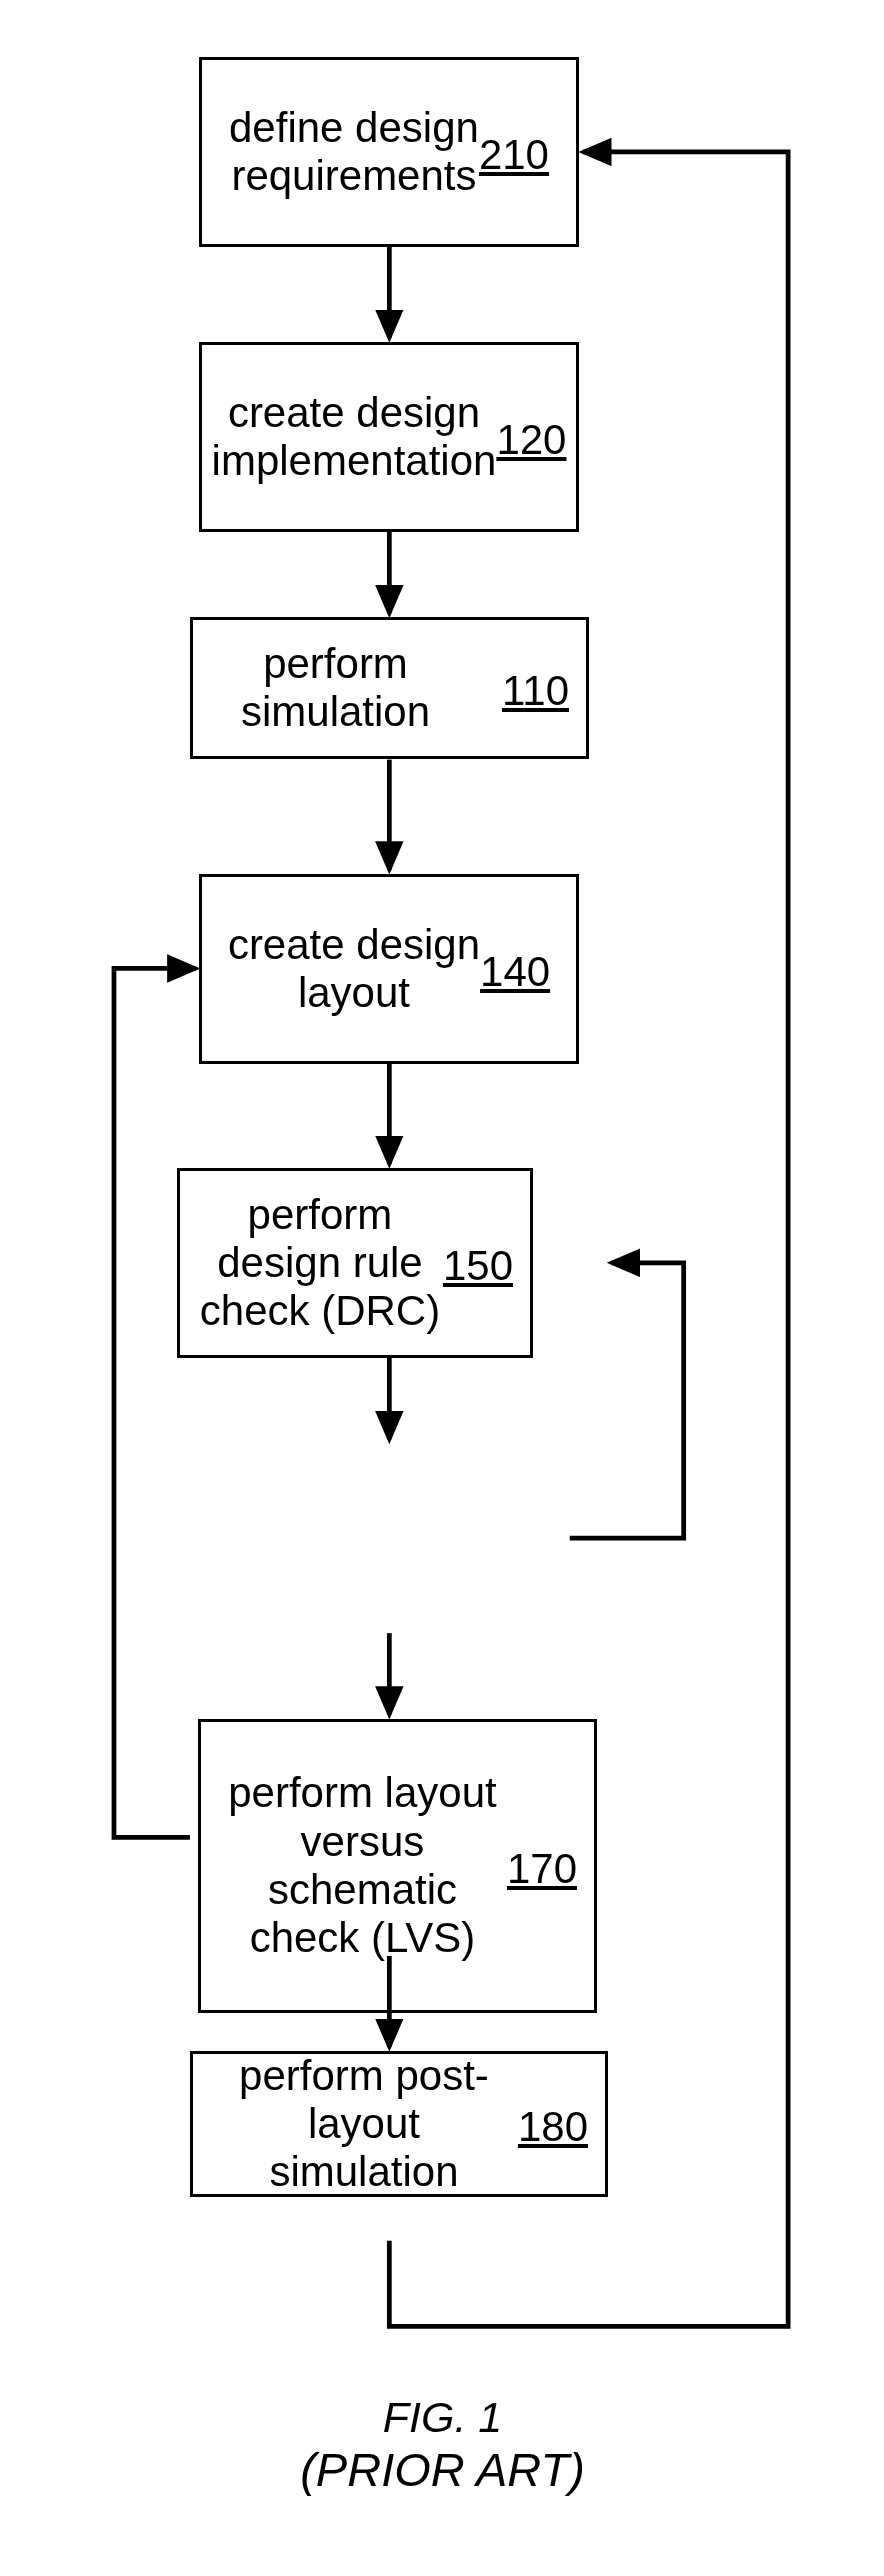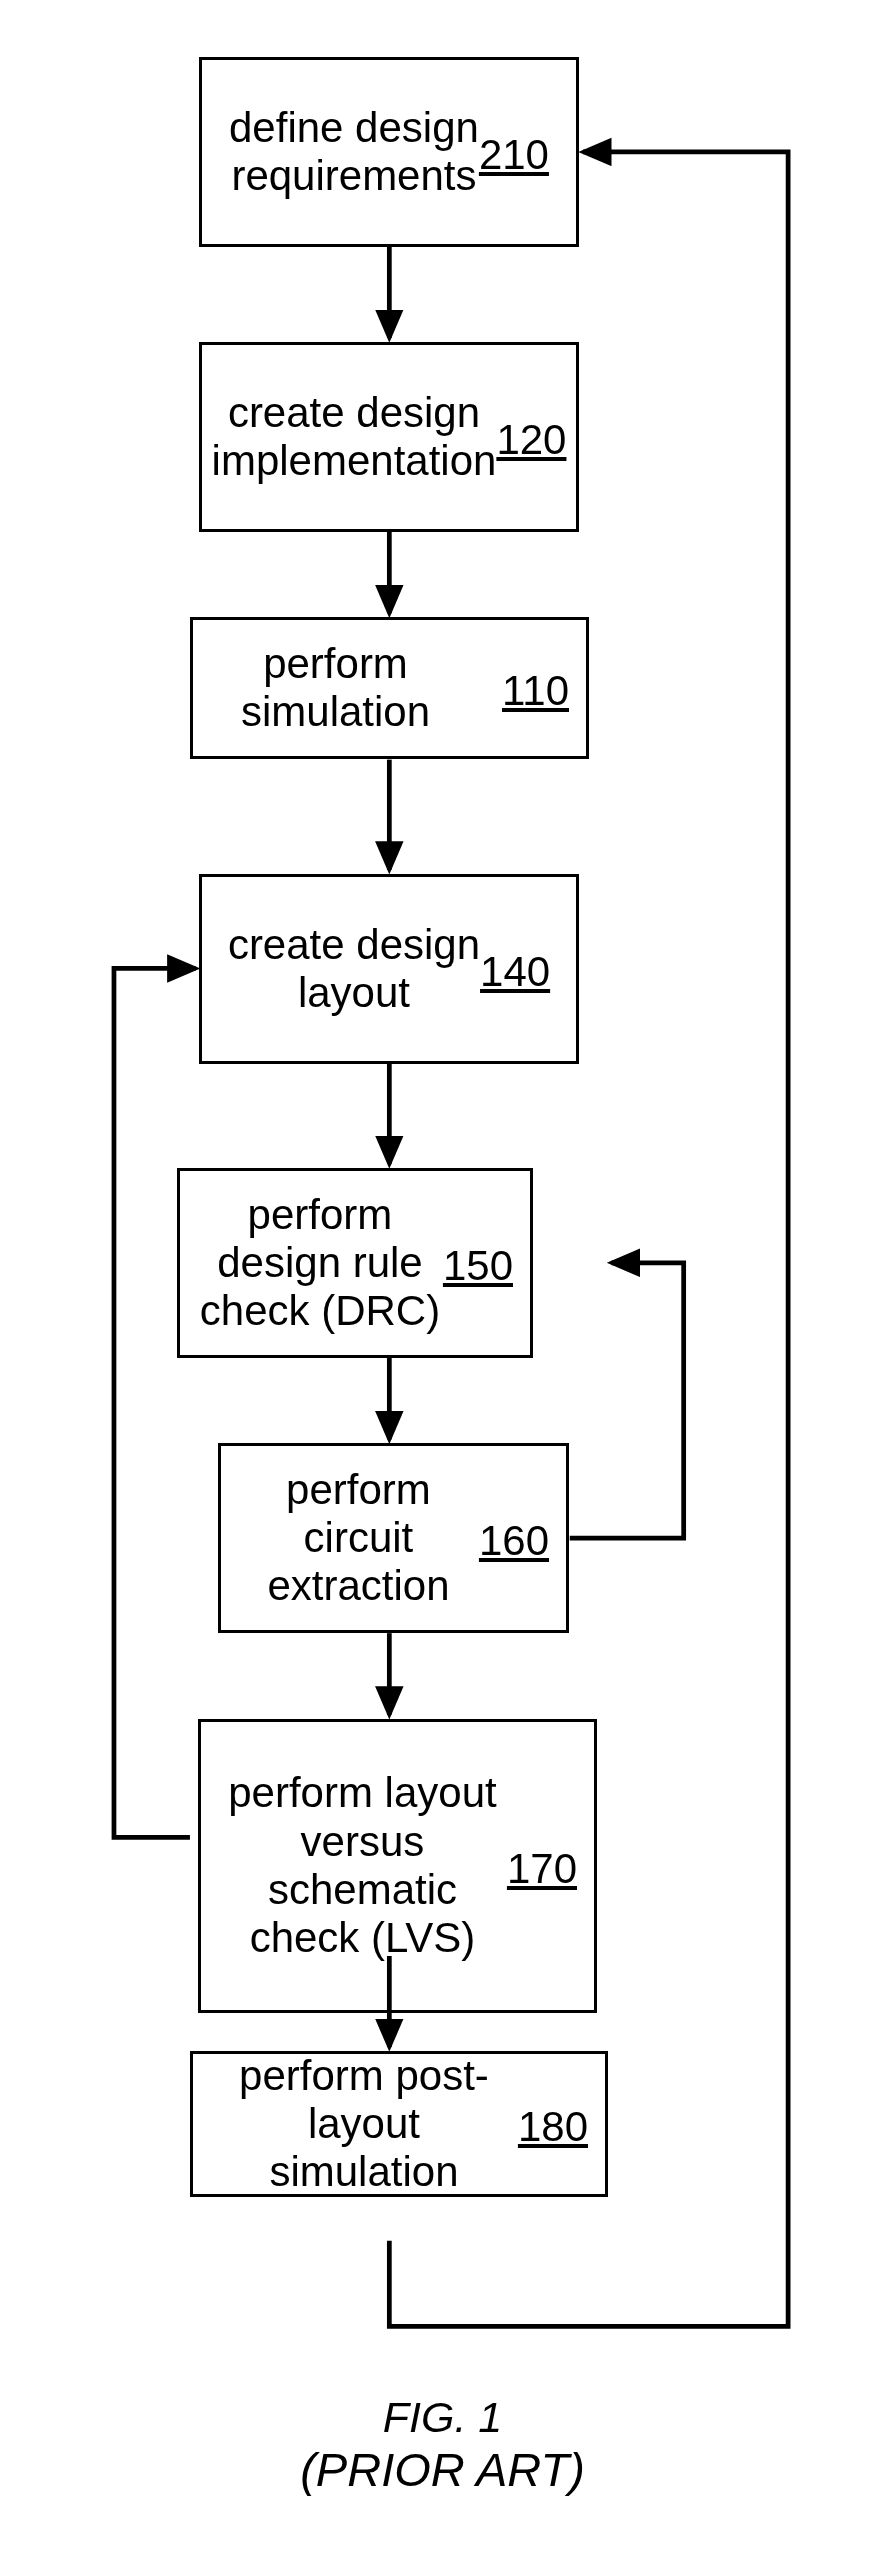--- a/index.html
+++ b/index.html
@@ -78,24 +78,20 @@
   <div class="box" style="left:199px; top:874px; width:380px; height:190px;">
     <div class="label">create design<br>layout</div>
     <div class="num">140</div>
   </div>
 
   <div class="box" style="left:177px; top:1168px; width:356px; height:190px;">
     <div class="label">perform design rule<br>check (DRC)</div>
     <div class="num">150</div>
   </div>
 
-  <div class="box" style="left:218px; top:1443px; width:351px; height:190px;">
-    <div class="label">perform circuit<br>extraction</div>
-    <div class="num">160</div>
-  </div>
 
   <div class="box" style="left:198px; top:1719px; width:399px; height:294px;">
     <div class="label">perform layout<br>versus schematic<br>check (LVS)</div>
     <div class="num">170</div>
   </div>
 
   <div class="box" style="left:190px; top:2051px; width:418px; height:146px;">
     <div class="label">perform post-layout<br>simulation</div>
     <div class="num">180</div>
   </div>

